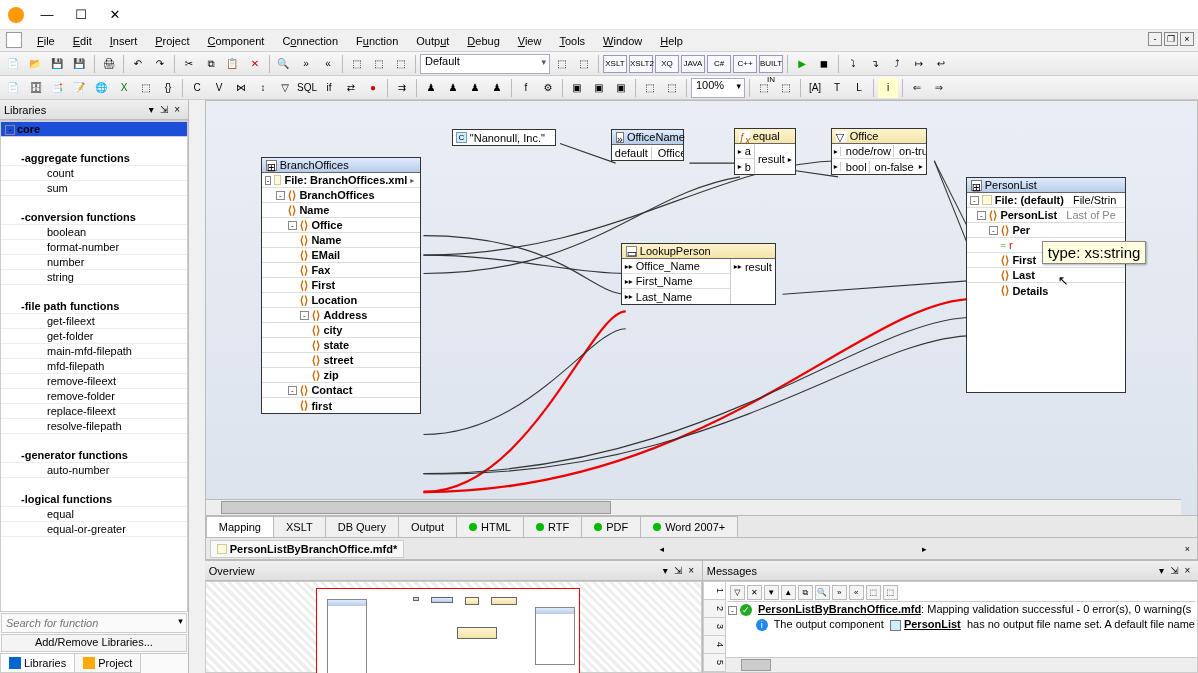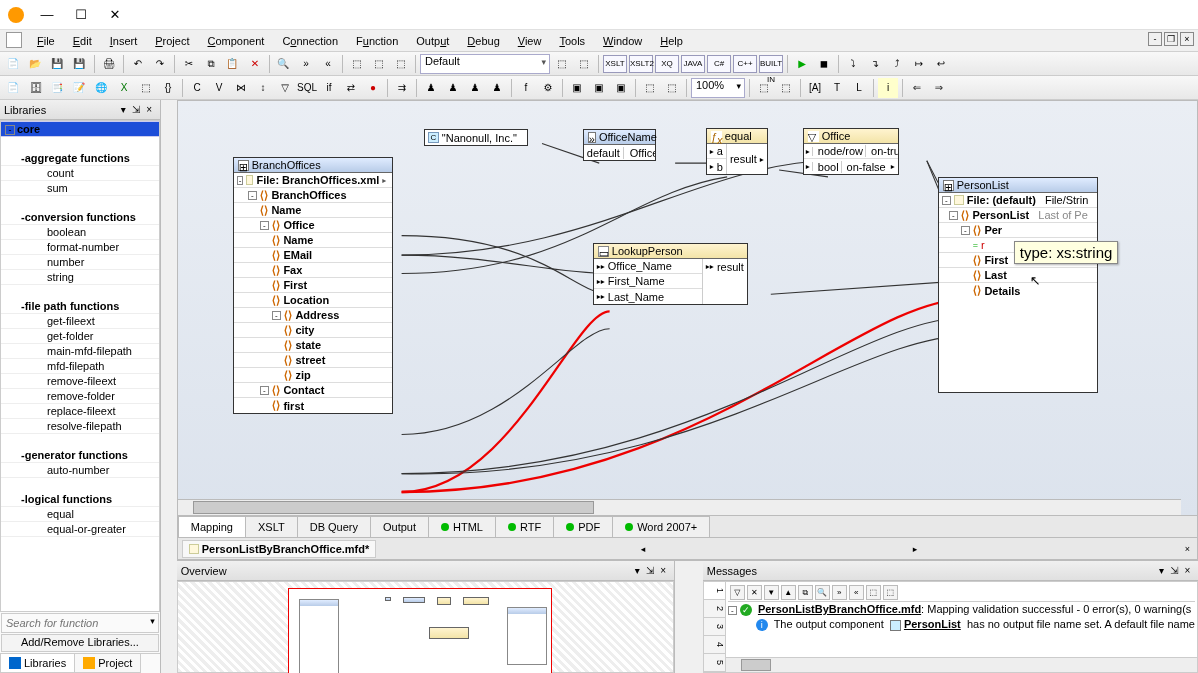--- a/index.html
+++ b/index.html
@@ -63,21 +63,21 @@
   .doc-tabs { height: 22px; background: #e8e8e8; border: 1px solid #bbb; border-top: none; display: flex; align-items: center; padding: 0 4px; gap: 4px; }
   .doc-tab { padding: 2px 6px; background: #f8f8f8; border: 1px solid #ccc; display: flex; align-items: center; gap: 3px; }
   .doc-tabs .navbtn { margin-left: auto; font-size: 9px; padding: 0 3px; }
   
   .bottomrow { display: flex; height: 113px; border-top: 1px solid #bbb; }
   .ov-panel { width: 498px; border-right: 1px solid #bbb; display: flex; flex-direction: column; }
   .ov-body { flex: 1; background: repeating-linear-gradient(45deg,#eee,#eee 3px,#fff 3px,#fff 6px); position: relative; border: 1px solid #ccc; margin: 0; }
   .ov-rect { position: absolute; border: 1px solid #e00; background: #fff; }
   .ov-mini { position: absolute; background: linear-gradient(#e0ecff,#b8cce8); border: 1px solid #666; }
   .ov-mini.y { background: linear-gradient(#fff4d0,#f3e4a8); }
-  .msg-panel { flex: 1; display: flex; flex-direction: column; margin-left: 28px; }
+  .msg-panel { flex: 1; display: flex; flex-direction: column; }
   .msg-body { flex: 1; display: flex; background: #fff; border: 1px solid #ccc; overflow: hidden; }
   .msg-tabs { width: 22px; border-right: 1px solid #ccc; background: #f4f4f4; display: flex; flex-direction: column; }
   .msg-tabs span { flex: 1; writing-mode: vertical-rl; text-align: center; font-size: 9px; border-bottom: 1px solid #ccc; padding: 3px 0; }
   .msg-tabs span.active { background: #fff; }
   .msg-content { flex: 1; padding: 2px; overflow: hidden; position: relative; }
   .msg-line { white-space: nowrap; padding: 1px 0; }
   .msg-line .ico { display: inline-block; width: 12px; height: 12px; border-radius: 50%; vertical-align: middle; margin-right: 3px; }
   .msg-line .ok { background: #2a2; color: #fff; text-align: center; line-height: 12px; font-size: 9px; }
   .msg-line .info { background: #28e; color: #fff; text-align: center; line-height: 12px; font-size: 9px; }
   .msg-line a { text-decoration: underline; color: #000; font-weight: bold; }

